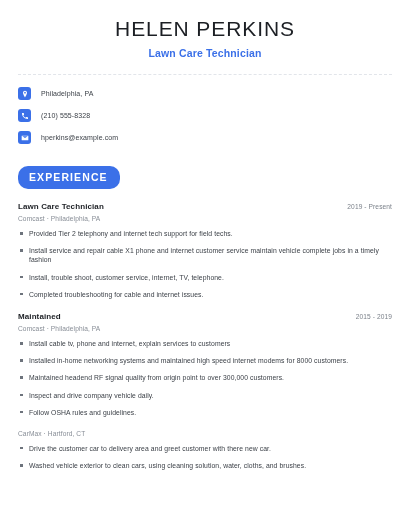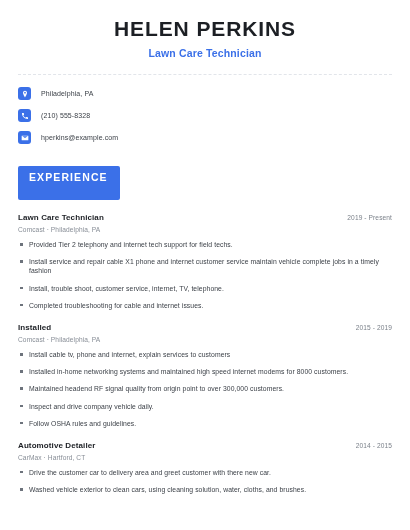--- a/index.html
+++ b/index.html
@@ -20,21 +20,21 @@
     background: #ffffff;
   }
 
   
   .header {
     padding-top: 17px;
     text-align: center;
   }
   .full-name {
     font-size: 21px;
-    font-weight: bold;
+    font-weight: normal;
     letter-spacing: 0.9px;
     color: #1c1f24;
     line-height: 1.15;
   }
   .job-title {
     margin-top: 6px;
     font-size: 10.5px;
     font-weight: bold;
     color: #3b70e8;
     letter-spacing: 0.15px;
@@ -77,22 +77,22 @@
 
   
   .section { margin-top: 22px; }
   .section-badge {
     display: inline-block;
     background: #3b70e8;
     color: #ffffff;
     font-size: 10.5px;
     font-weight: bold;
     letter-spacing: 1.1px;
-    padding: 5px 12px 17px 11px;
-    border-radius: 2px;
+    padding: 5px 12px 6px 11px;
+    border-radius: 10px;
   }
 
   
   .jobs { margin-top: 13px; }
   .job { margin-bottom: 13px; }
   .job:last-child { margin-bottom: 0; }
   .job-head {
     display: flex;
     justify-content: space-between;
     align-items: baseline;
@@ -196,38 +196,34 @@
         <ul class="bullets">
           <li>Provided Tier 2 telephony and internet tech support for field techs.</li>
           <li>Install service and repair cable X1 phone and internet customer service maintain vehicle complete jobs in a timely fashion</li>
           <li>Install, trouble shoot, customer service, internet, TV, telephone.</li>
           <li>Completed troubleshooting for cable and internet issues.</li>
         </ul>
       </div>
 
       <div class="job">
         <div class="job-head">
-          <span class="job-role">Installed</span>
+          <span class="job-role">Maintained</span>
           <span class="job-dates">2015 - 2019</span>
         </div>
         <div class="job-meta">Comcast · Philadelphia, PA</div>
         <ul class="bullets">
           <li>Install cable tv, phone and internet, explain services to customers</li>
           <li>Installed in-home networking systems and maintained high speed internet modems for 8000 customers.</li>
           <li>Maintained headend RF signal quality from origin point to over 300,000 customers.</li>
           <li>Inspect and drive company vehicle daily.</li>
           <li>Follow OSHA rules and guidelines.</li>
         </ul>
       </div>
 
       <div class="job">
-        <div class="job-head">
-          <span class="job-role">Automotive Detailer</span>
-          <span class="job-dates">2014 - 2015</span>
-        </div>
         <div class="job-meta">CarMax · Hartford, CT</div>
         <ul class="bullets">
           <li>Drive the customer car to delivery area and greet customer with there new car.</li>
           <li>Washed vehicle exterior to clean cars, using cleaning solution, water, cloths, and brushes.</li>
         </ul>
       </div>
 
     </div>
   </div>
 

